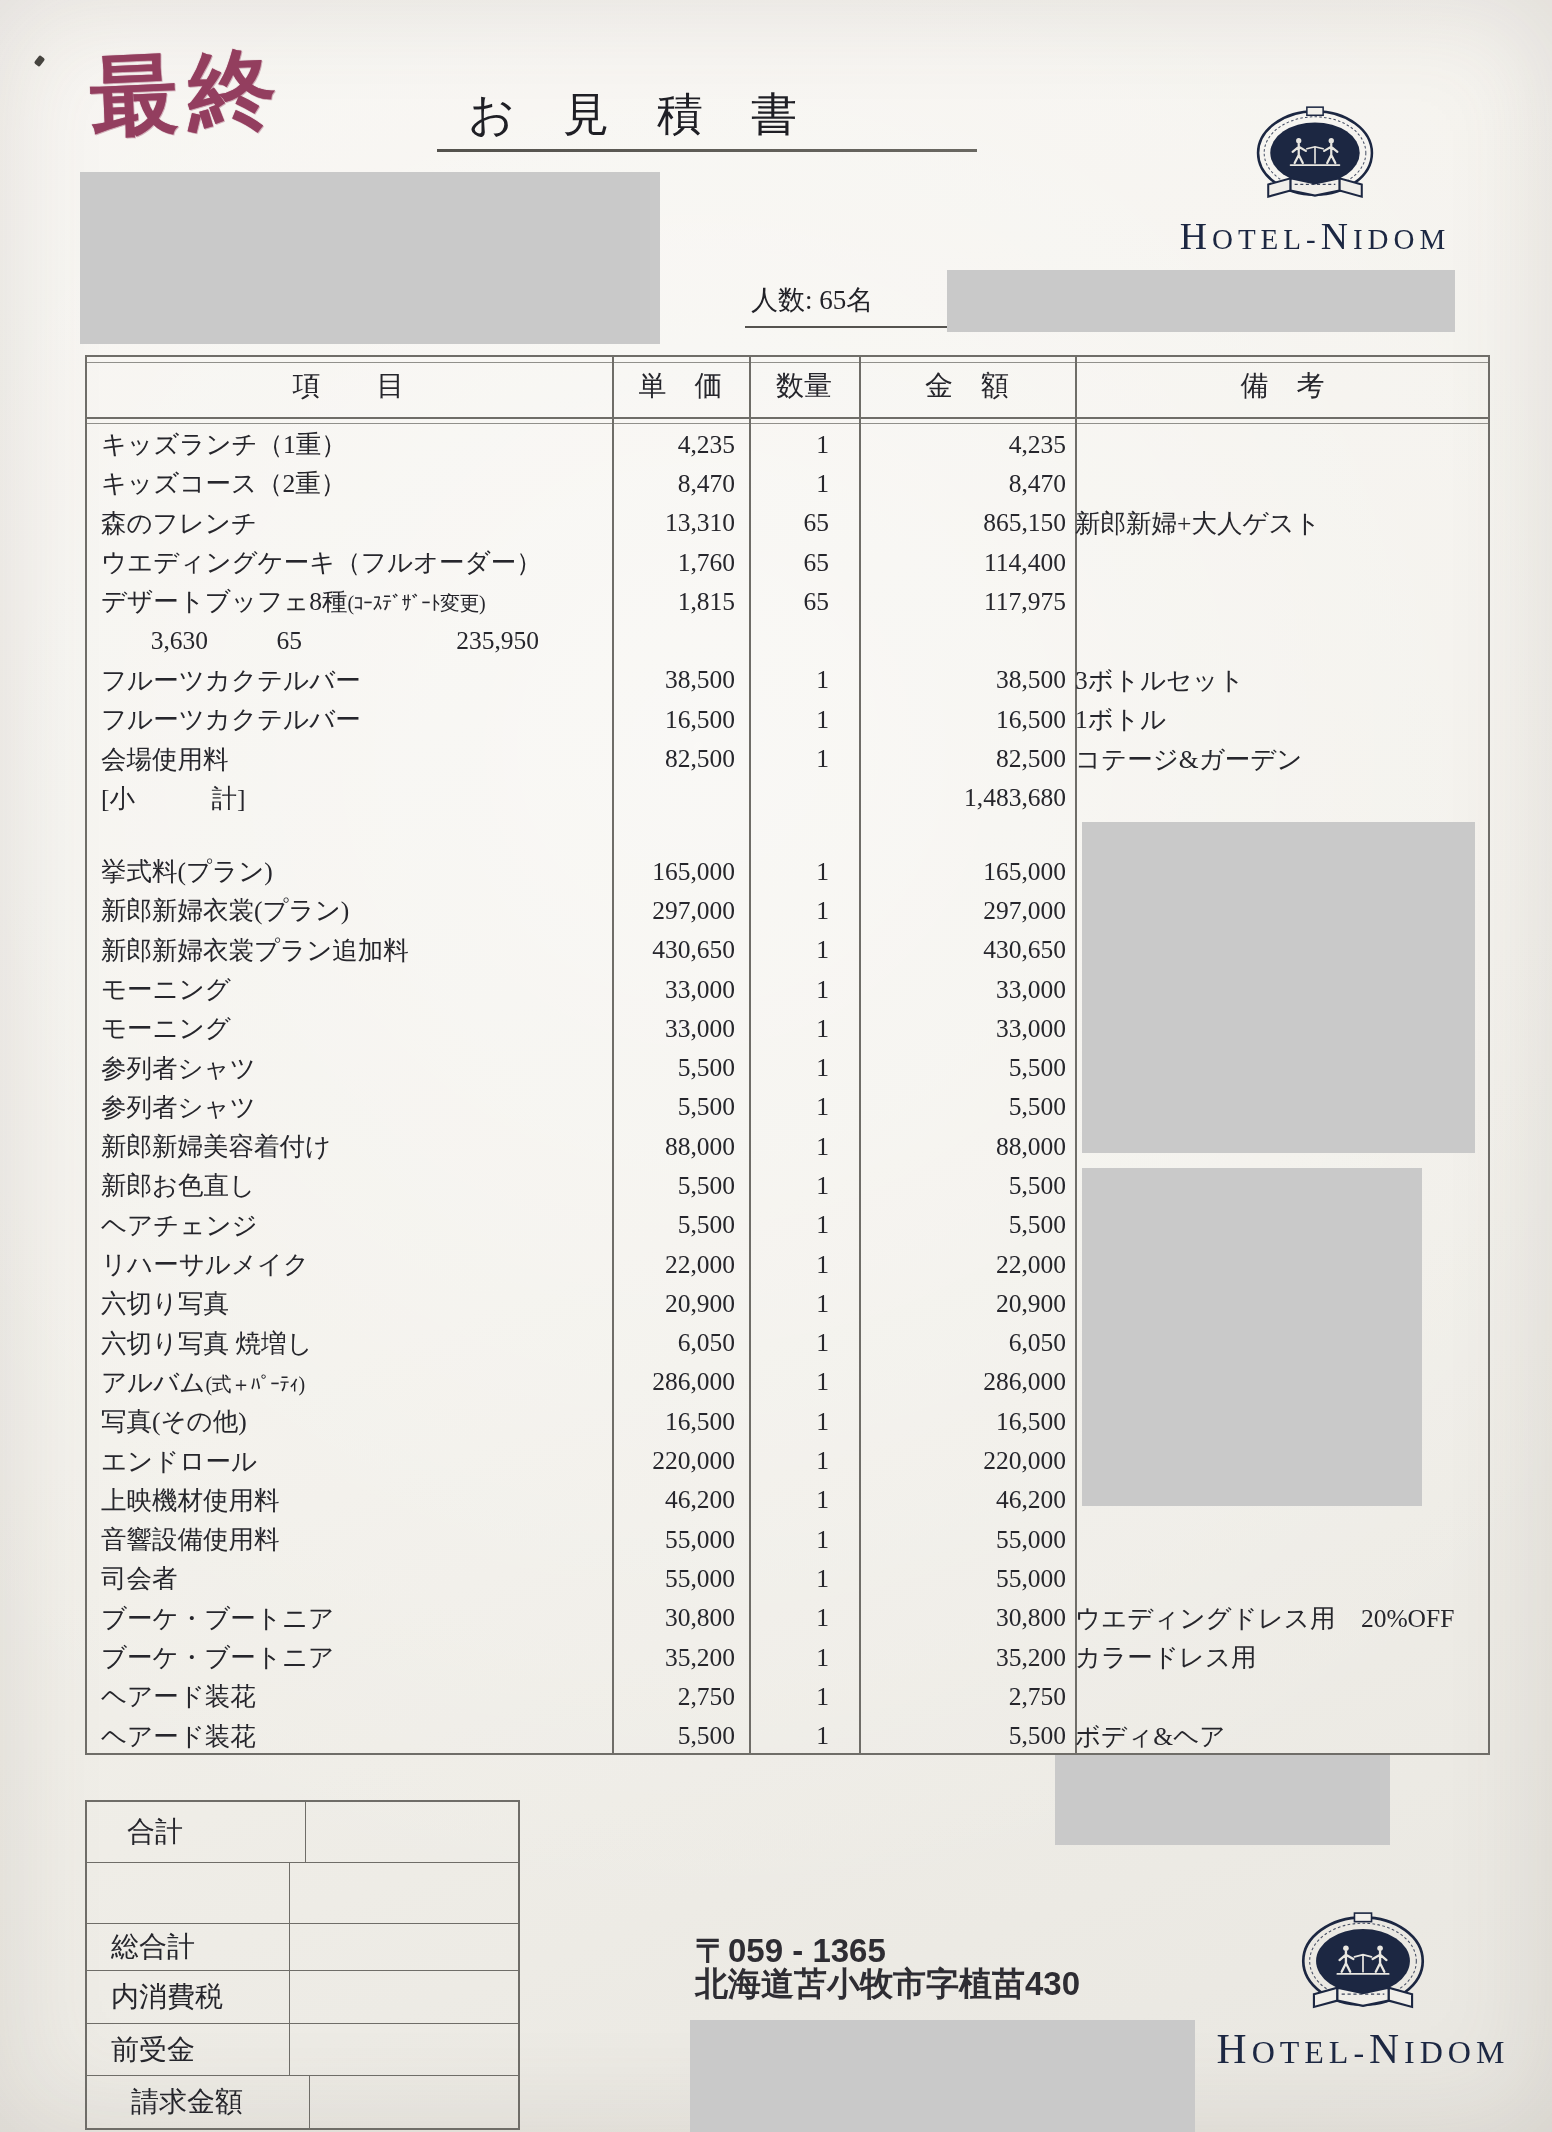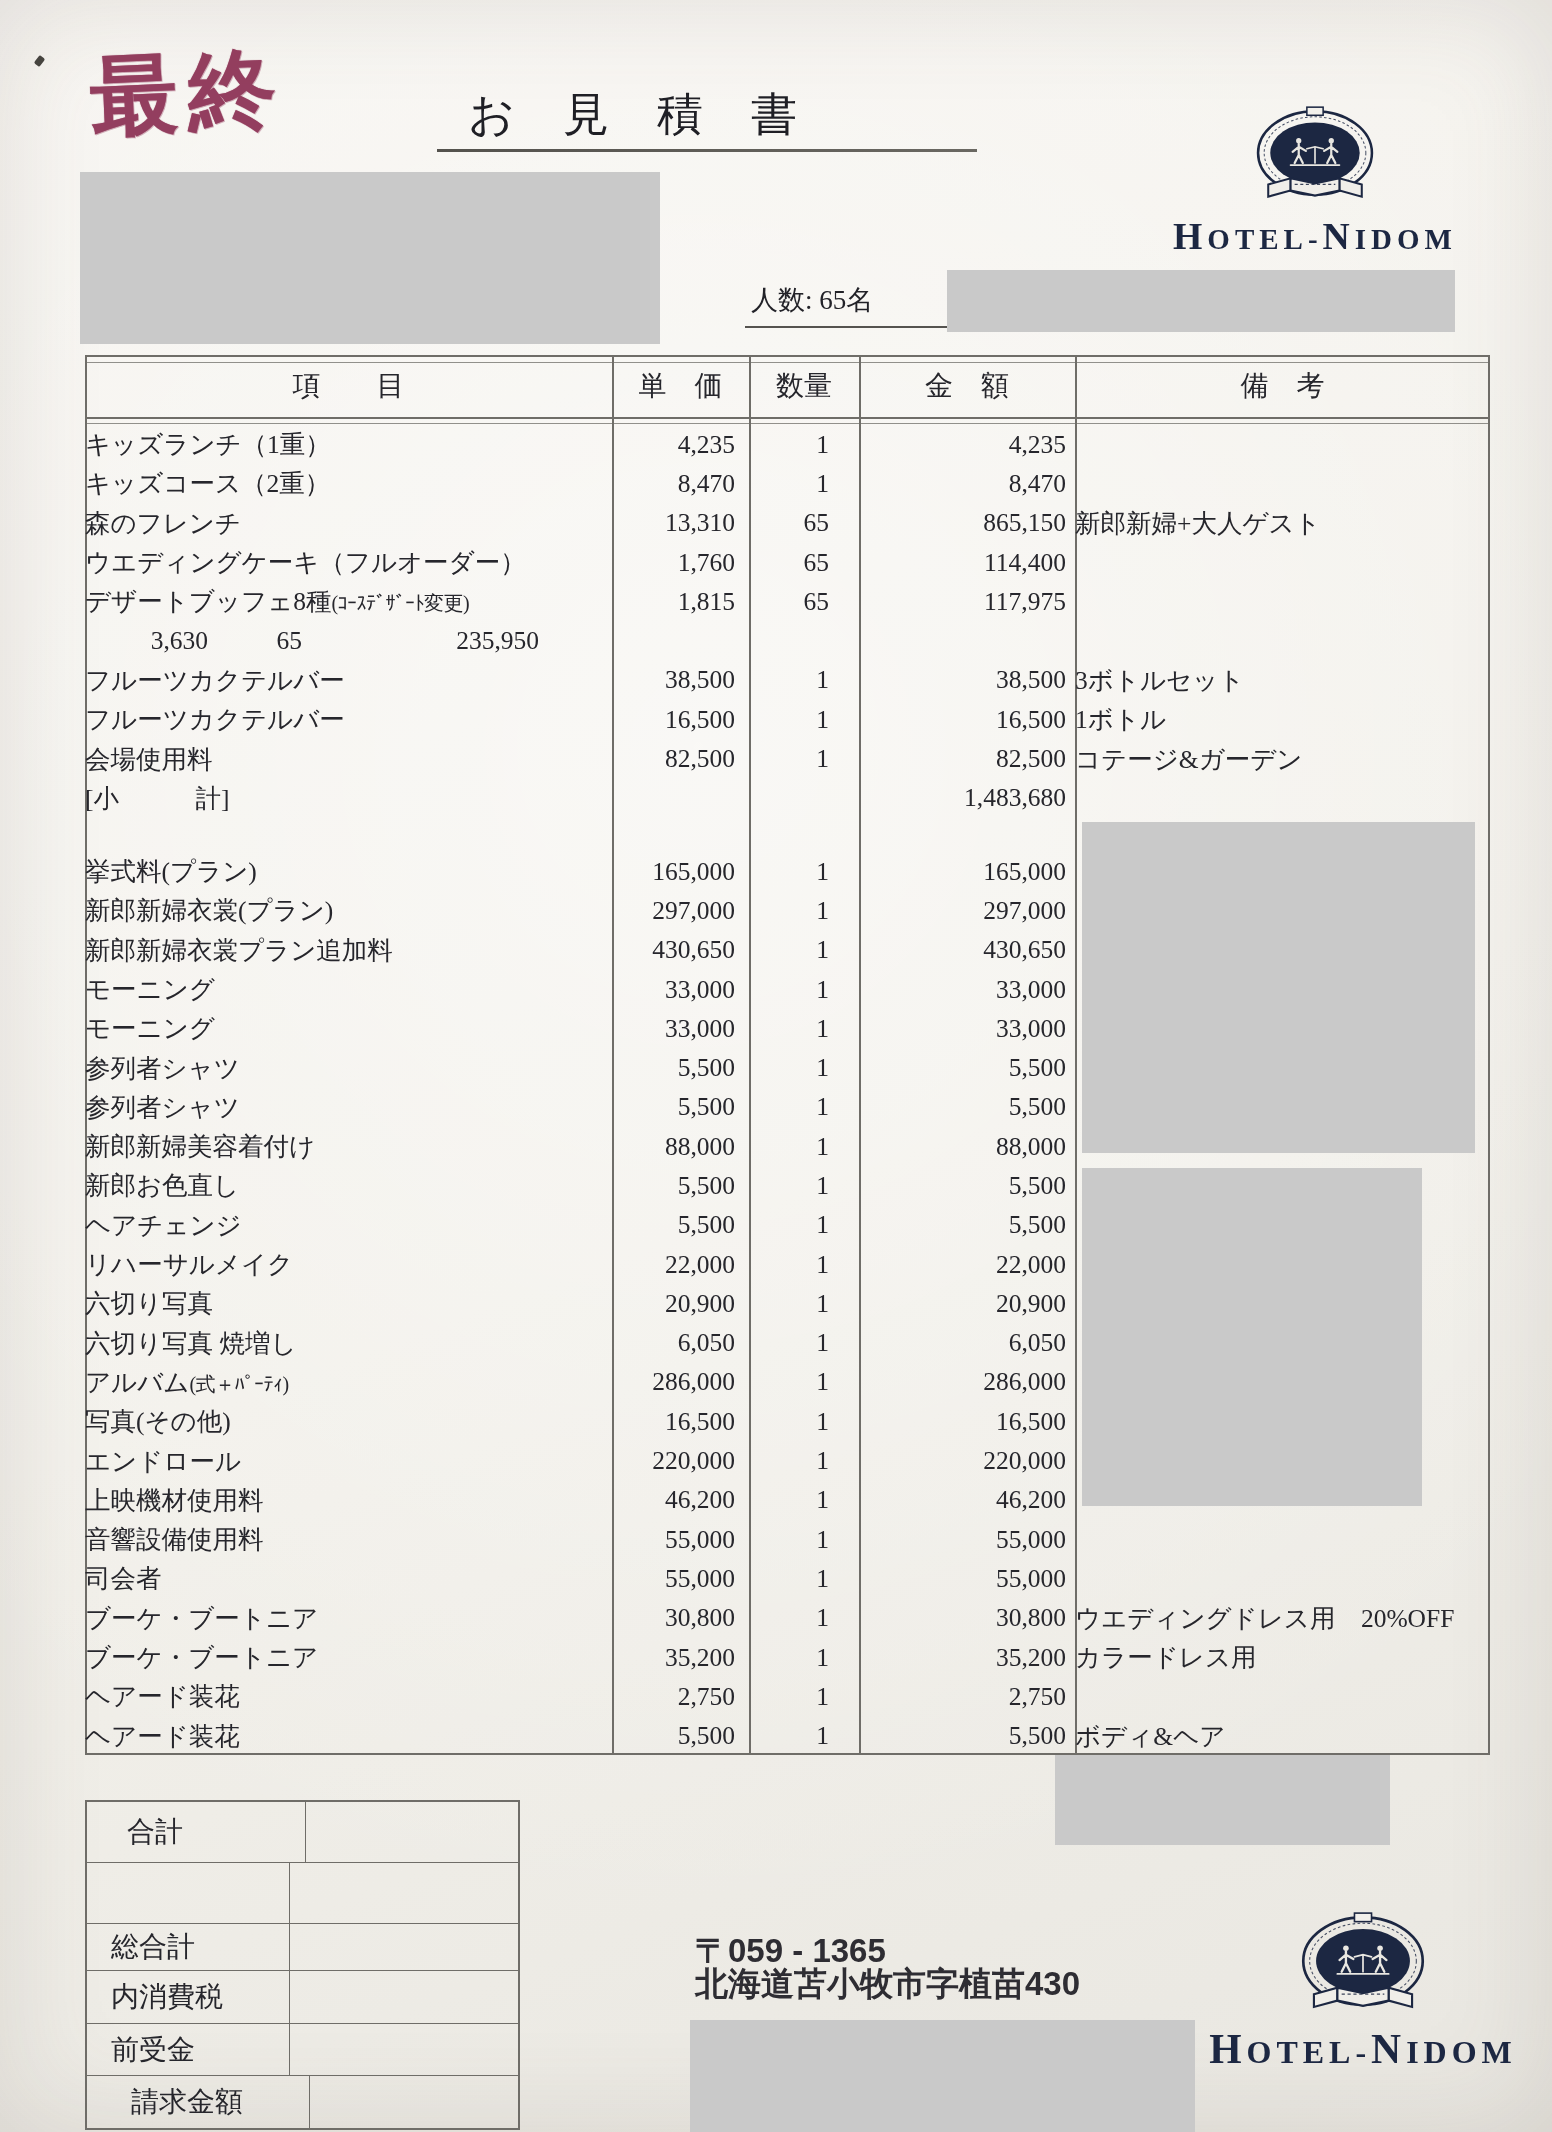--- a/index.html
+++ b/index.html
@@ -45,21 +45,21 @@
   }
 
   
   .logo{position:absolute;text-align:center;}
   .logo-top{left:1150px;top:106px;width:330px;}
   .logo-bottom{left:1188px;top:1912px;width:350px;}
   .logo .crest{display:block;margin:0 auto;}
   .logo-top .crest{width:122px;height:106px;}
   .logo-bottom .crest{width:128px;height:111px;}
   .logo-text{
-    margin-top:2px;color:var(--logo-navy);font-weight:700;white-space:nowrap;
+    margin-top:2px;color:var(--logo-navy);font-weight:400;white-space:nowrap;
     font-family:"Liberation Serif","DejaVu Serif",serif;letter-spacing:5px;
   }
   .logo-top .logo-text{font-size:29px;}
   .logo-bottom .logo-text{font-size:32px;}
   .logo-text .cap{font-size:1.3em;}
 
   
   .guest-line{
     position:absolute;left:745px;top:282px;width:292px;
     font-size:27px;padding:0 0 8px 6px;white-space:nowrap;
@@ -76,21 +76,21 @@
   .vline{position:absolute;top:0;bottom:0;width:1.5px;background:var(--line);}
   .v1{left:527px;} .v2{left:664px;} .v3{left:774px;} .v4{left:990px;}
 
   .est-head{position:absolute;left:0;top:0;width:100%;height:62px;display:flex;align-items:center;font-size:28px;}
   .hc{white-space:nowrap;text-align:center;}
   .hc-item{width:527px;} .hc-unit{width:137px;} .hc-qty{width:110px;} .hc-amount{width:216px;} .hc-remark{width:415px;}
 
   .est-body{position:absolute;left:0;top:70px;width:100%;}
   .item-row{display:flex;height:39.3px;align-items:center;font-size:25.5px;}
   .item-row.blank{height:34px;}
-  .c-item{width:527px;white-space:nowrap;overflow:hidden;}
+  .c-item{width:527px;padding-left:16px;white-space:nowrap;overflow:hidden;}
   .c-item .note{font-size:20px;letter-spacing:-.5px;}
   .c-unit{width:137px;text-align:right;padding-right:14px;}
   .c-qty{width:110px;text-align:right;padding-right:30px;}
   .c-amount{width:216px;text-align:right;padding-right:9px;}
   .c-remark{width:415px;white-space:nowrap;overflow:hidden;}
 
   
   .sum-table{position:absolute;left:85px;top:1800px;width:435px;height:330px;border:2px solid var(--line);display:flex;flex-direction:column;}
   .summary-row{display:flex;align-items:stretch;border-bottom:1.5px solid var(--line);}
   .summary-row:last-child{border-bottom:none;margin-left:20px;}

